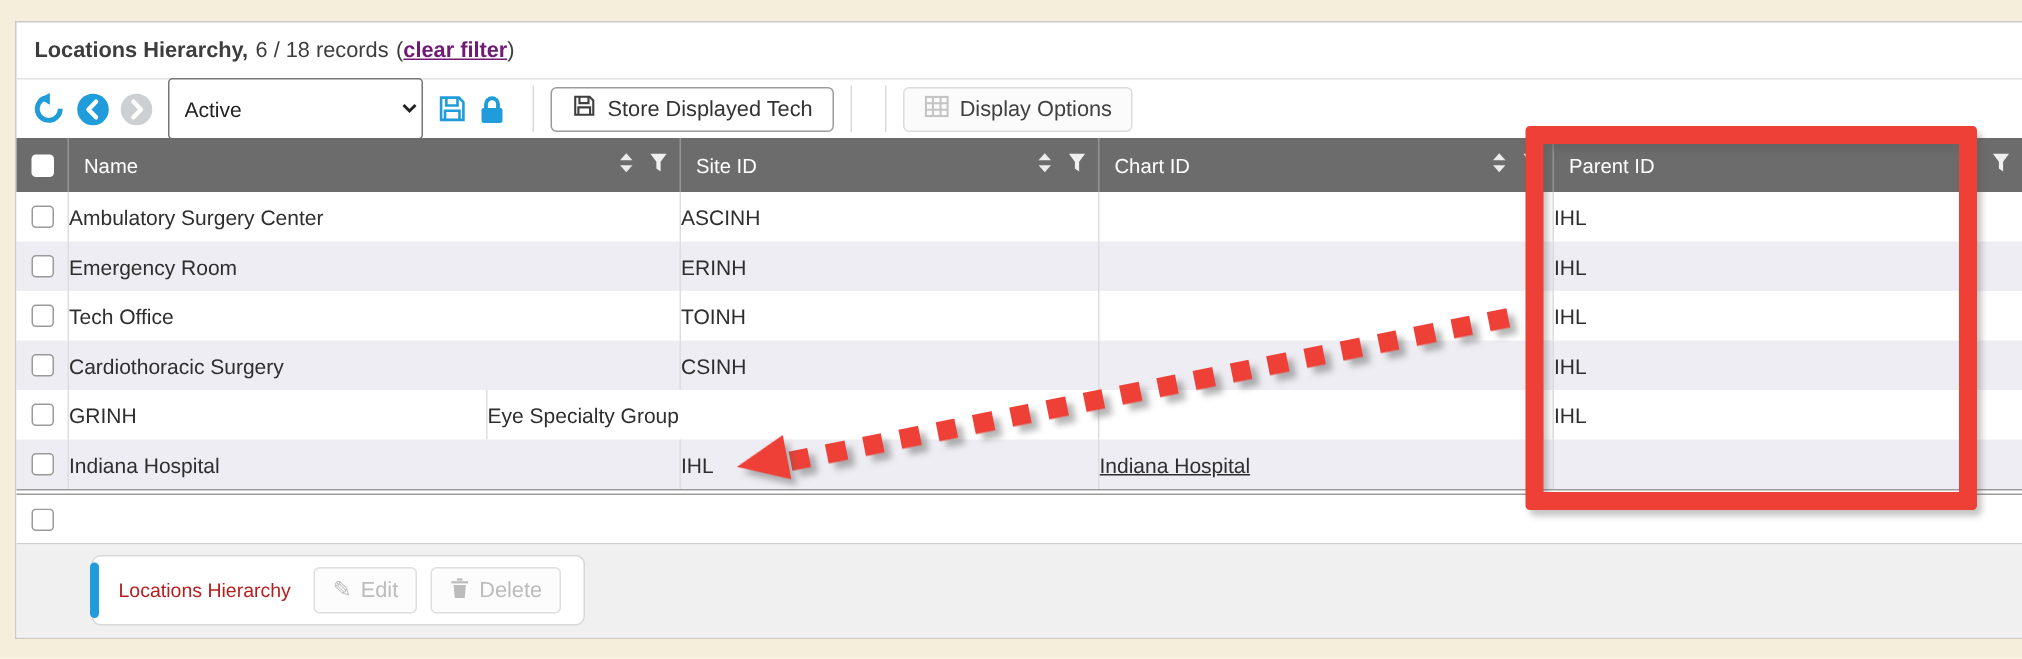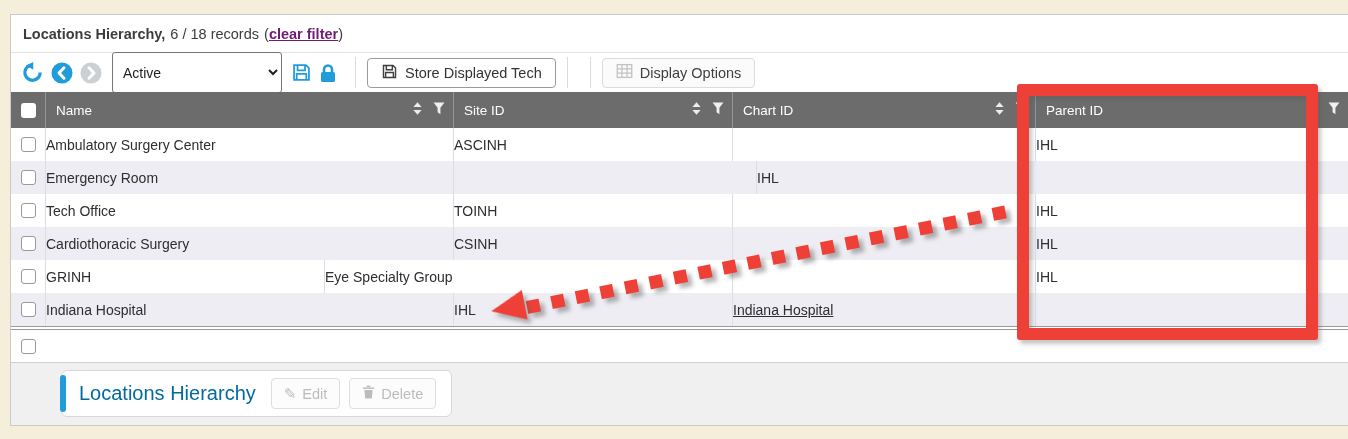--- a/index.html
+++ b/index.html
@@ -58,21 +58,21 @@
     border:1px solid #9a9a9a;border-radius:3px;background:#fff;cursor:pointer;}
   input.cbx-header{border:none;background:#fff;}
   .table-end{height:4px;flex:0 0 4px;background:#fff;border-top:1px solid #9b9b9b;border-bottom:1px solid #9b9b9b;}
   .empty-row{height:33px;flex:0 0 33px;display:flex;align-items:center;background:#fff;border-bottom:1px solid #cfcfcf;}
   
   .footer{flex:1 1 auto;background:#f0f0f0;padding:7px 0 0 50px;}
   .footer-box{position:relative;display:inline-flex;align-items:center;gap:9px;
     background:#fff;border:1px solid #d8d8d8;border-radius:6px;padding:7px 15px 7px 17px;}
   .footer-accent{position:absolute;left:-2px;top:4px;bottom:4px;width:6px;
     border-radius:4px;background:var(--accent-blue,#1f9cd9);}
-  .footer-label{font-size:20px;color:#0369a1;margin-right:6px;}
+  .footer-label{font-size:13px;color:#b91c1c;margin-right:6px;}
   .ft-btn{display:inline-flex;align-items:center;gap:6px;height:31px;padding:0 12px;
     background:#fcfcfc;border:1px solid #dedede;border-radius:4px;color:#bcbcbc;font-size:14.5px;cursor:default;}
   .pencil{font-size:15px;line-height:1;color:#bcbcbc;}
   
   .red-box{position:absolute;left:1017px;top:84px;width:301px;height:256px;
     border:12px solid var(--annotation-red,#ee4037);border-radius:3px;
     filter:drop-shadow(3px 4px 2px rgba(90,90,90,.35));pointer-events:none;z-index:50;}
   .arrow-line{position:absolute;left:527px;top:301px;width:490px;height:13px;
     transform:rotate(-11.3deg);transform-origin:0 50%;
     background:repeating-linear-gradient(90deg,var(--annotation-red,#ee4037) 0 13px,transparent 13px 25px);
@@ -218,20 +218,21 @@
     <div class="td c-name">Ambulatory Surgery Center</div>
     <div class="td c-site">ASCINH</div>
     <div class="td c-chart"></div>
     <div class="td c-parent">IHL</div>
   </div>
   <div class="trow alt">
     <div class="td c-check">
         <input type="checkbox" class="cbx" style="">
       </div>
     <div class="td c-name">Emergency Room</div>
+    <div class="td c-site">ERINH</div>
     <div class="td c-chart"></div>
     <div class="td c-parent">IHL</div>
   </div>
   <div class="trow">
     <div class="td c-check">
         <input type="checkbox" class="cbx" style="">
       </div>
     <div class="td c-name">Tech Office</div>
     <div class="td c-site">TOINH</div>
     <div class="td c-chart"></div>

